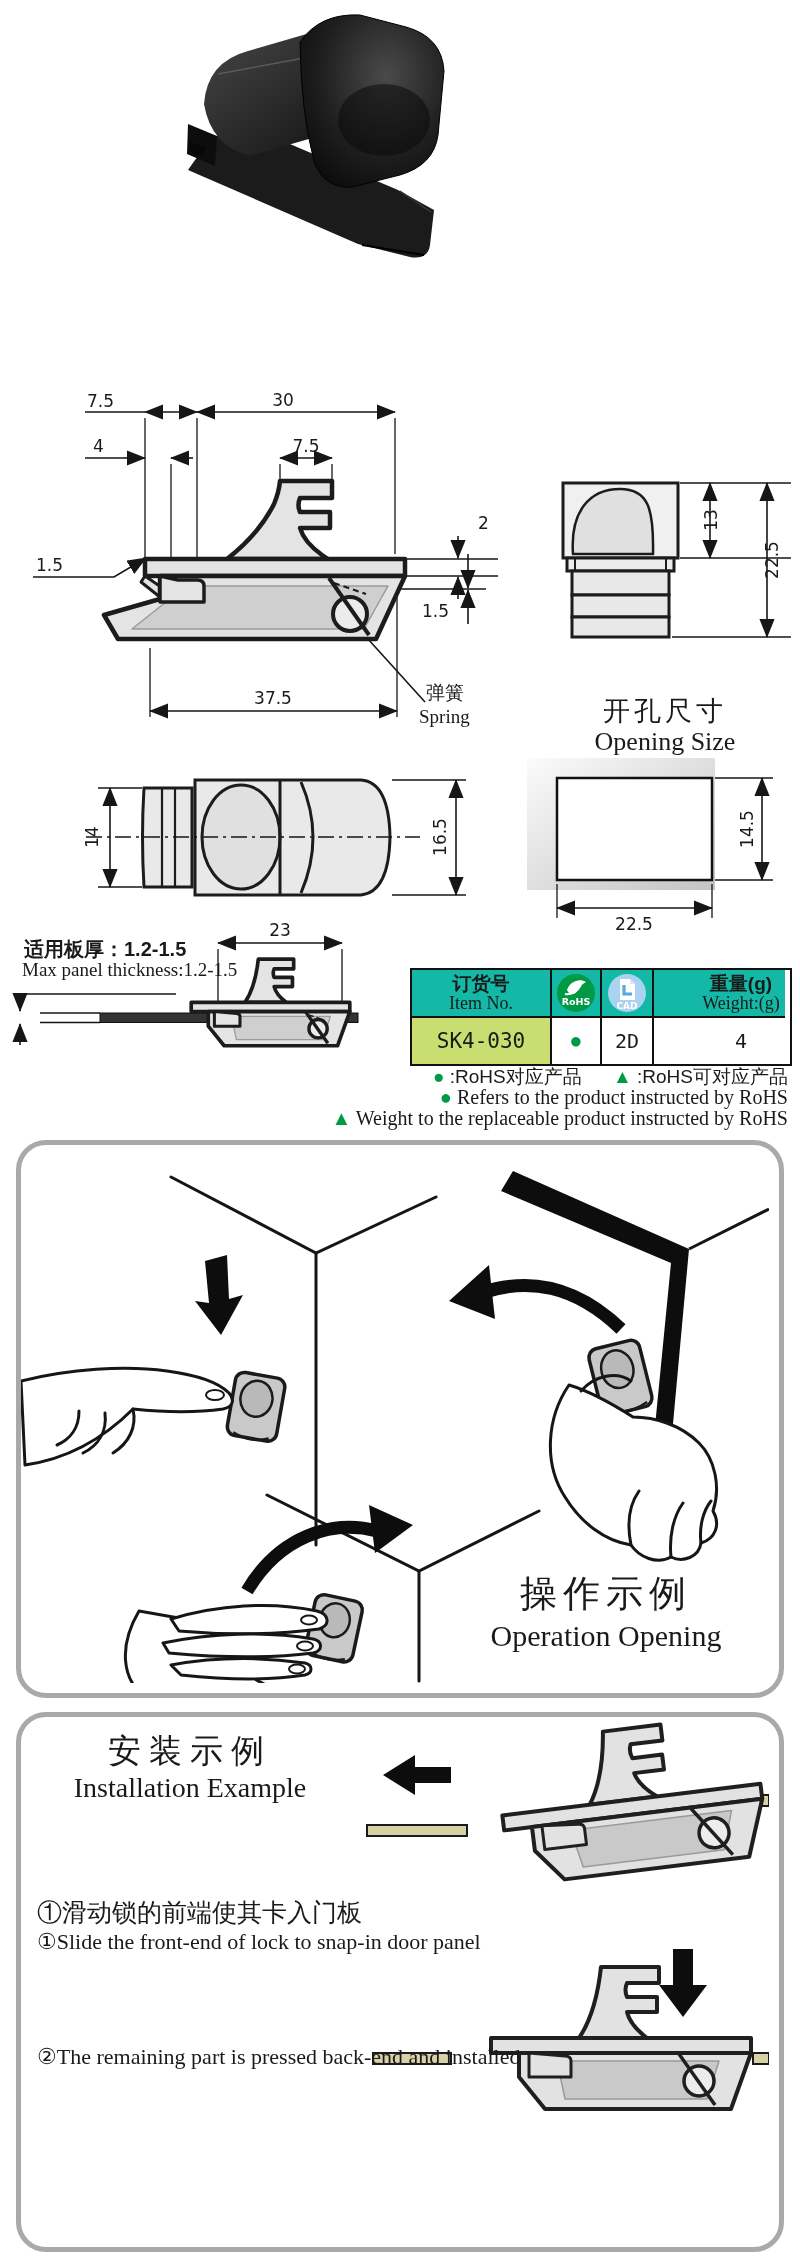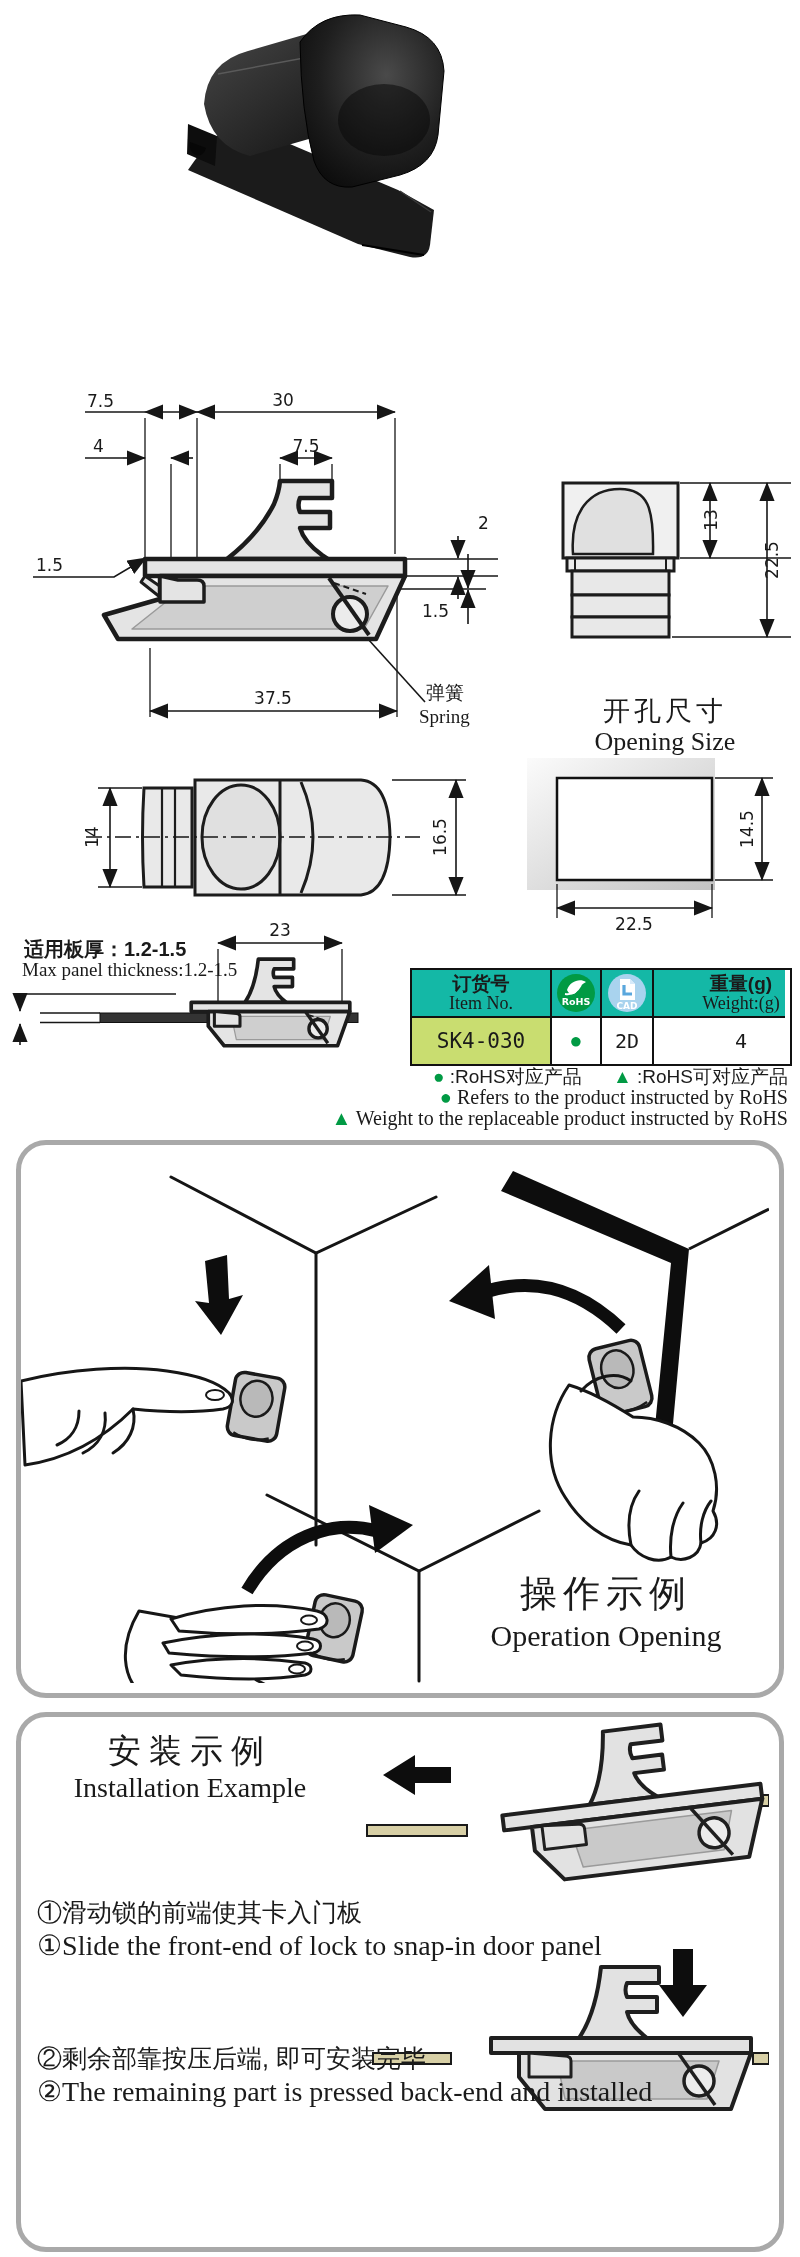--- a/index.html
+++ b/index.html
@@ -42,21 +42,21 @@
   .op-panel{left:16px;top:1140px;width:758px;height:548px;}
   .inst-panel{left:16px;top:1712px;width:758px;height:530px;}
   .op-title{right:18px;top:424px;width:310px;text-align:center;position:absolute;}
   .op-title .cn{font-size:37px;letter-spacing:6px;}
   .op-title .en{font-size:30px;font-family:"Liberation Serif",serif;}
   .inst-title{left:14px;top:14px;width:310px;text-align:center;position:absolute;line-height:1.2;}
   .inst-title .cn{font-size:33px;letter-spacing:8px;}
   .inst-title .en{font-size:28px;font-family:"Liberation Serif",serif;}
   .step{position:absolute;left:16px;line-height:1.25;}
   .step .cn{font-size:25px;}
-  .step .en{font-size:28px;font-family:"Liberation Serif",serif;}
+  .step .en{font-size:22px;font-family:"Liberation Serif",serif;}
 </style>
 </head>
 <body>
 
 <div id="page">
 
   <svg width="0" height="0" style="position:absolute" aria-hidden="true">
     <defs>
       <marker id="ar" viewBox="0 0 10 8" refX="9.5" refY="4" markerWidth="12" markerHeight="9.6" orient="auto-start-reverse">
         <path d="M0,0 L10,4 L0,8 Z" fill="#161616"></path>
@@ -404,18 +404,17 @@
     </svg>
     <div class="inst-title">
       <div class="cn">安装示例</div>
       <div class="en">Installation Example</div>
     </div>
     <div class="step" style="top:180px">
       <div class="cn">①滑动锁的前端使其卡入门板</div>
       <div class="en">①Slide the front-end of lock to snap-in door panel</div>
     </div>
     <div class="step" style="top:326px">
-      <div class="cn">②剩余部靠按压后端, 即可安装完毕</div>
       <div class="en">②The remaining part is pressed back-end and installed</div>
     </div>
   </div>
 
 </div>
 
 </body></html>

